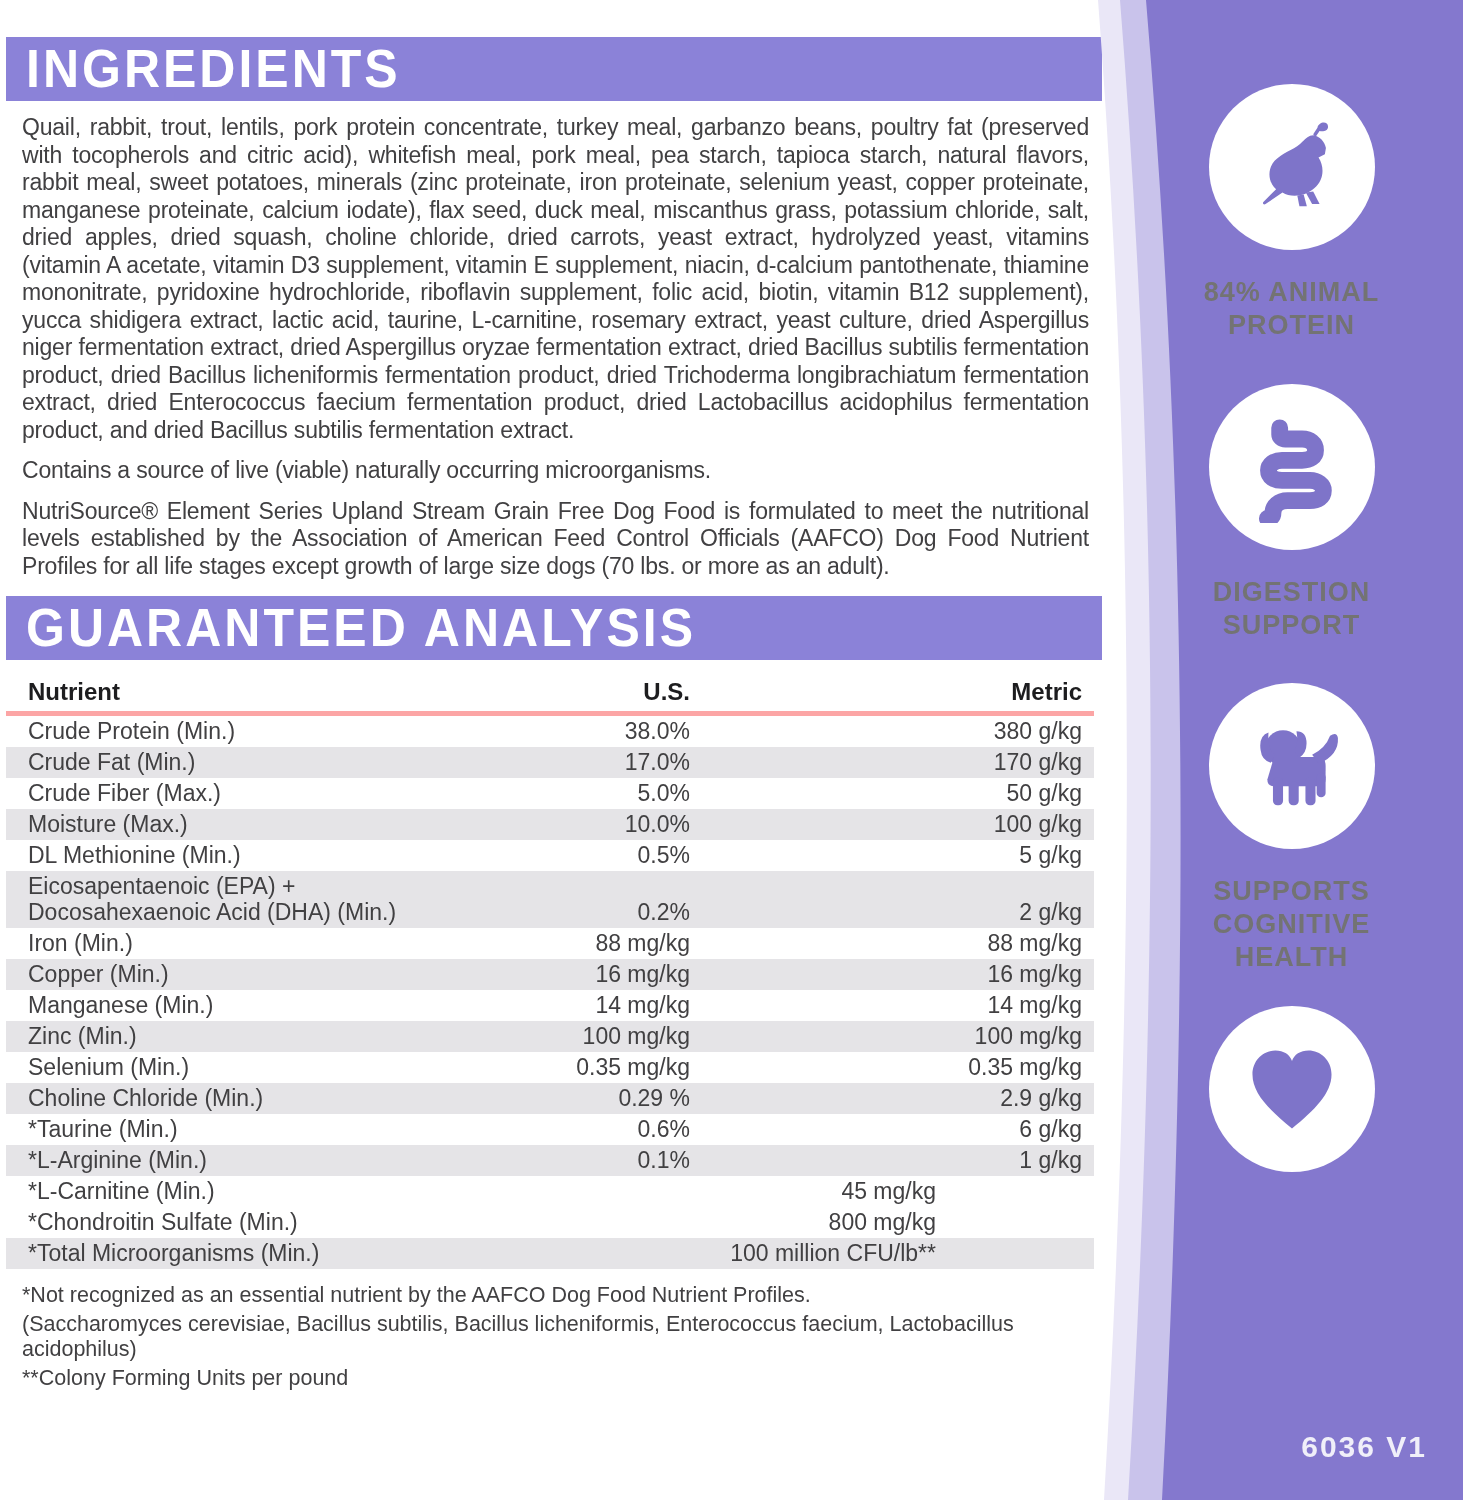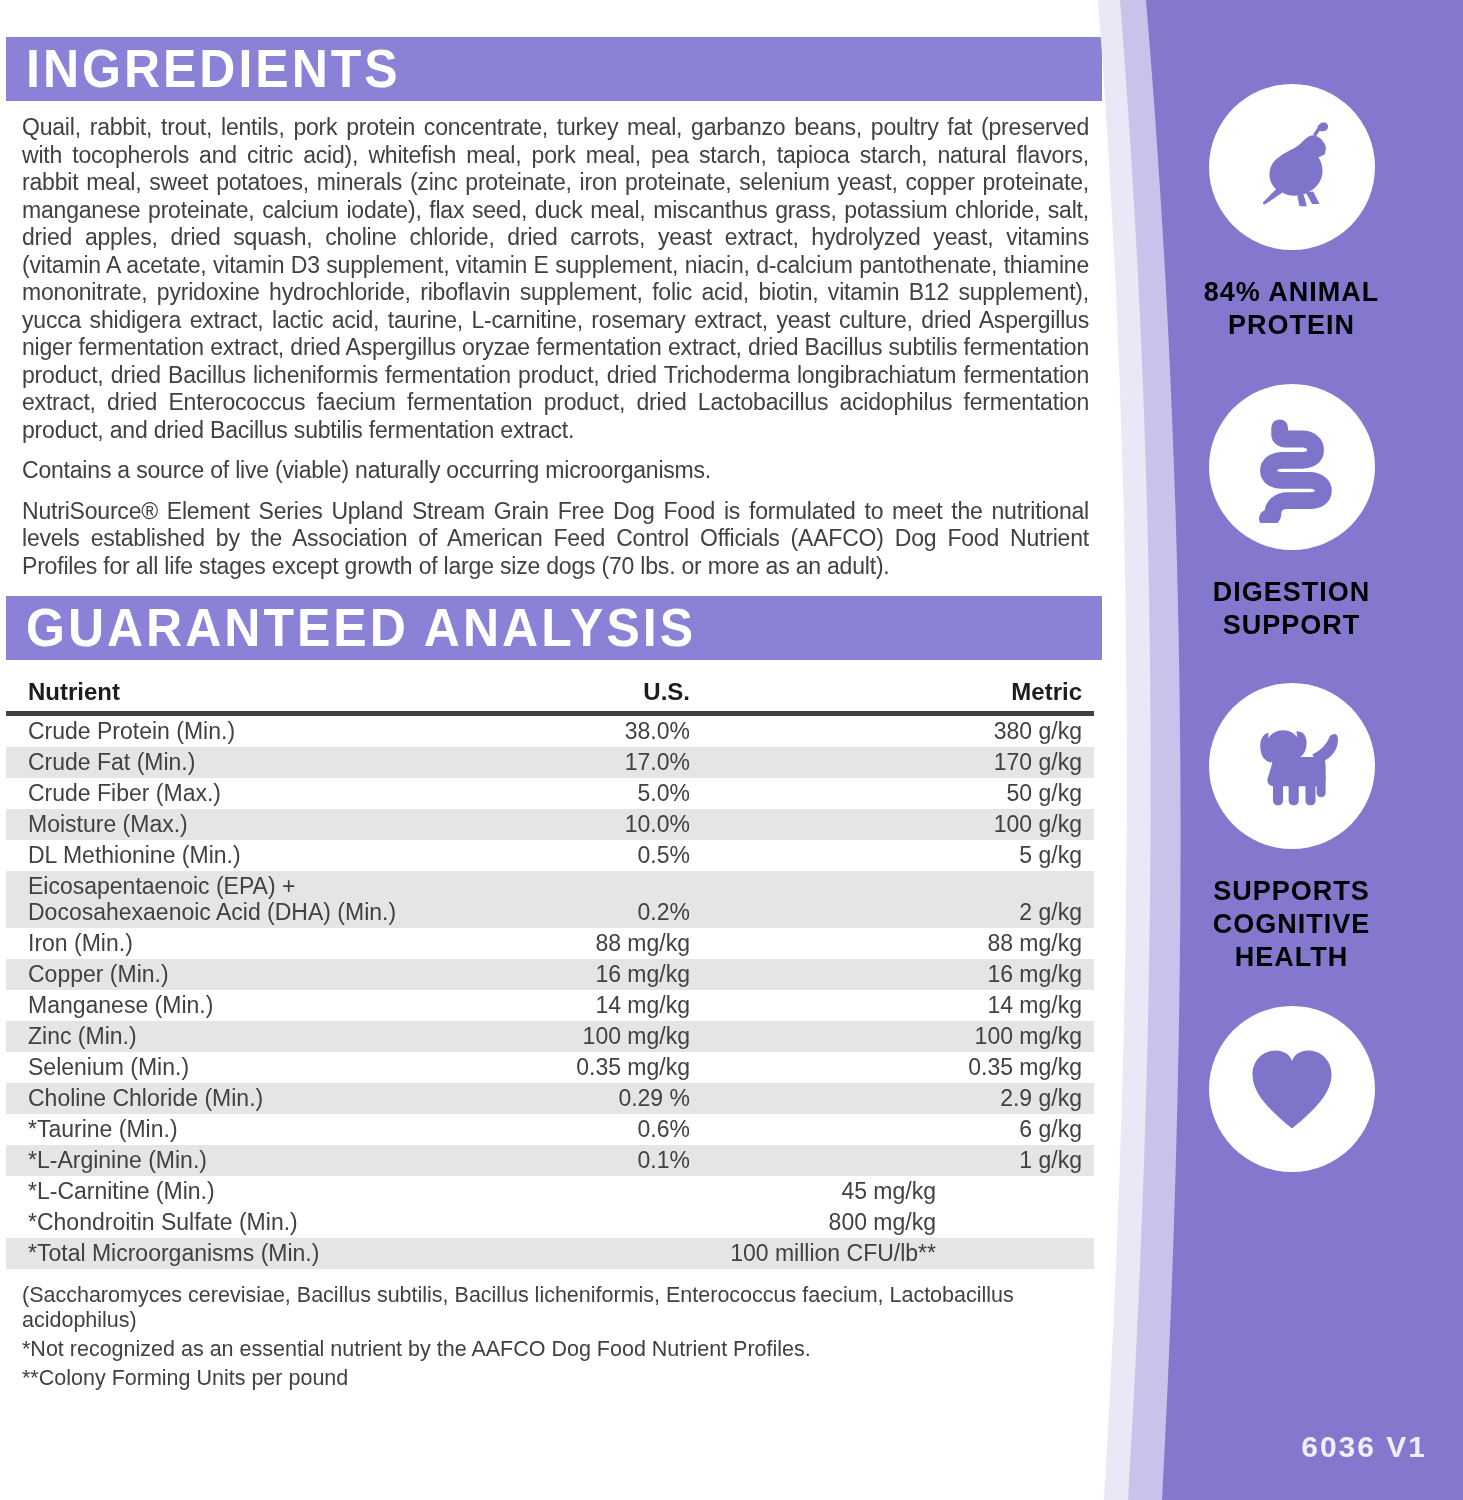--- a/index.html
+++ b/index.html
@@ -23,21 +23,21 @@
        display:flex;align-items:center;padding-left:20px;}
   .bar-ingredients{margin-top:33px;}
   .bar span{color:#fff;font-weight:bold;font-size:50px;letter-spacing:3px;
        transform:scaleY(1.06);transform-origin:left center;}
   .body-text{margin:13px 16px 0 22px;text-align:justify;color:var(--text-dark);
        font-size:23px;line-height:27.5px;letter-spacing:-0.2px;}
   .bar-analysis{margin-top:16px;}
 
   table{width:1088px;margin:18px 0 0 6px;border-collapse:collapse;}
   thead th{font-size:24px;font-weight:bold;color:var(--heading-black);
-       border-bottom:5px solid #404040;padding-bottom:5px;}
+       border-bottom:5px solid #fca5a5;padding-bottom:5px;}
   th.h-nut{text-align:left;padding-left:22px;}
   th.h-us{text-align:right;}
   th.h-metric{text-align:right;padding-right:12px;}
   tbody td{font-size:23px;color:var(--text-dark);line-height:26px;
        padding:2px 0 3px;vertical-align:bottom;}
   td.nut{padding-left:22px;white-space:pre-line;width:512px;}
   td.us{text-align:right;width:172px;}
   td.metric{text-align:right;padding-right:12px;}
   td.combined{text-align:right;padding-right:158px;}
   tr.shaded{background:var(--row-shade);}
@@ -45,21 +45,21 @@
   .footnotes{margin:14px 16px 0 22px;}
   .footnotes p{font-size:21.5px;line-height:25px;color:var(--text-dark);margin-top:4px;}
 
   
   .sidebar{position:absolute;right:0;top:0;width:373px;height:1500px;}
   .sidebar svg.curves{position:absolute;left:0;top:0;}
   .feature{position:absolute;left:23px;width:357px;display:flex;
        flex-direction:column;align-items:center;text-align:center;}
   .f-circle{width:166px;height:166px;border-radius:50%;background:#fff;
        display:flex;align-items:center;justify-content:center;}
-  .f-label{margin-top:26px;color:#000000;font-weight:bold;font-size:27px;
+  .f-label{margin-top:26px;color:#737373;font-weight:bold;font-size:27px;
        line-height:33px;letter-spacing:1px;white-space:pre-line;}
   .feature-1{top:84px;}
   .feature-2{top:384px;}
   .feature-3{top:683px;}
   .feature-4{top:1006px;}
   .code{position:absolute;right:36px;top:1430px;color:rgba(255,255,255,0.88);
        font-weight:bold;font-size:30px;letter-spacing:2px;}
 </style>
 </head>
 <body>
@@ -169,22 +169,22 @@
             <td class="combined" colspan="2">800 mg/kg</td>
           </tr>
           <tr class="shaded">
             <td class="nut">*Total Microorganisms (Min.)</td>
             <td class="combined" colspan="2">100 million CFU/lb**</td>
           </tr>
         </tbody>
     </table>
 
     <div class="footnotes">
+        <p>*Not recognized as an essential nutrient by the AAFCO Dog Food Nutrient Profiles.</p>
         <p>(Saccharomyces cerevisiae, Bacillus subtilis, Bacillus licheniformis, Enterococcus faecium, Lactobacillus acidophilus)</p>
-        <p>*Not recognized as an essential nutrient by the AAFCO Dog Food Nutrient Profiles.</p>
         <p>**Colony Forming Units per pound</p>
       </div>
   </div>
 
   <div class="sidebar">
     <svg class="curves" width="373" height="1500" viewBox="0 0 373 1500">
       <path fill="var(--band-lighter)" d="M8 0 C40 420 50 900 14 1500 L70 1500 C104 950 96 420 60 0 Z"></path>
       <path fill="var(--band-light)" d="M30 0 C64 430 74 900 38 1500 L100 1500 C130 950 122 430 82 0 Z"></path>
       <path fill="var(--sidebar-purple)" d="M56 0 C92 430 104 900 72 1500 L373 1500 L373 0 Z"></path>
     </svg>

